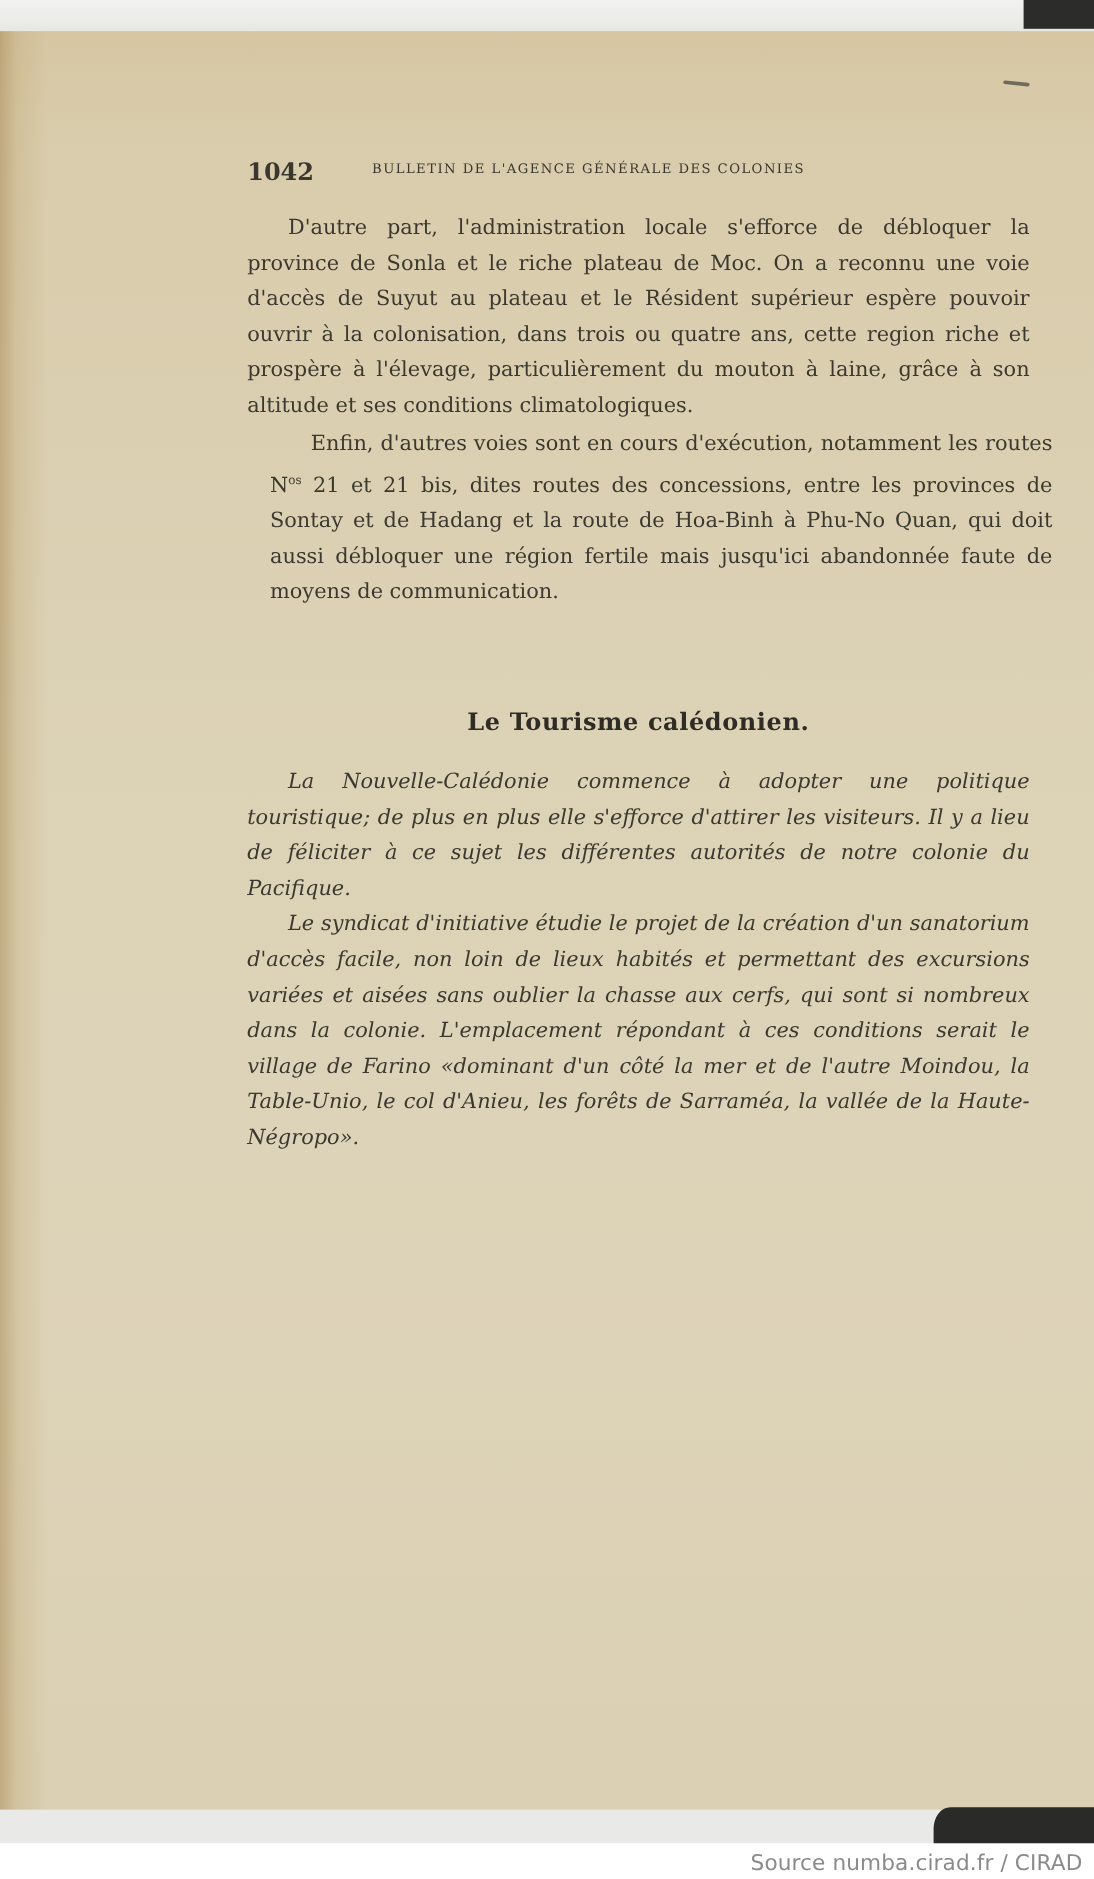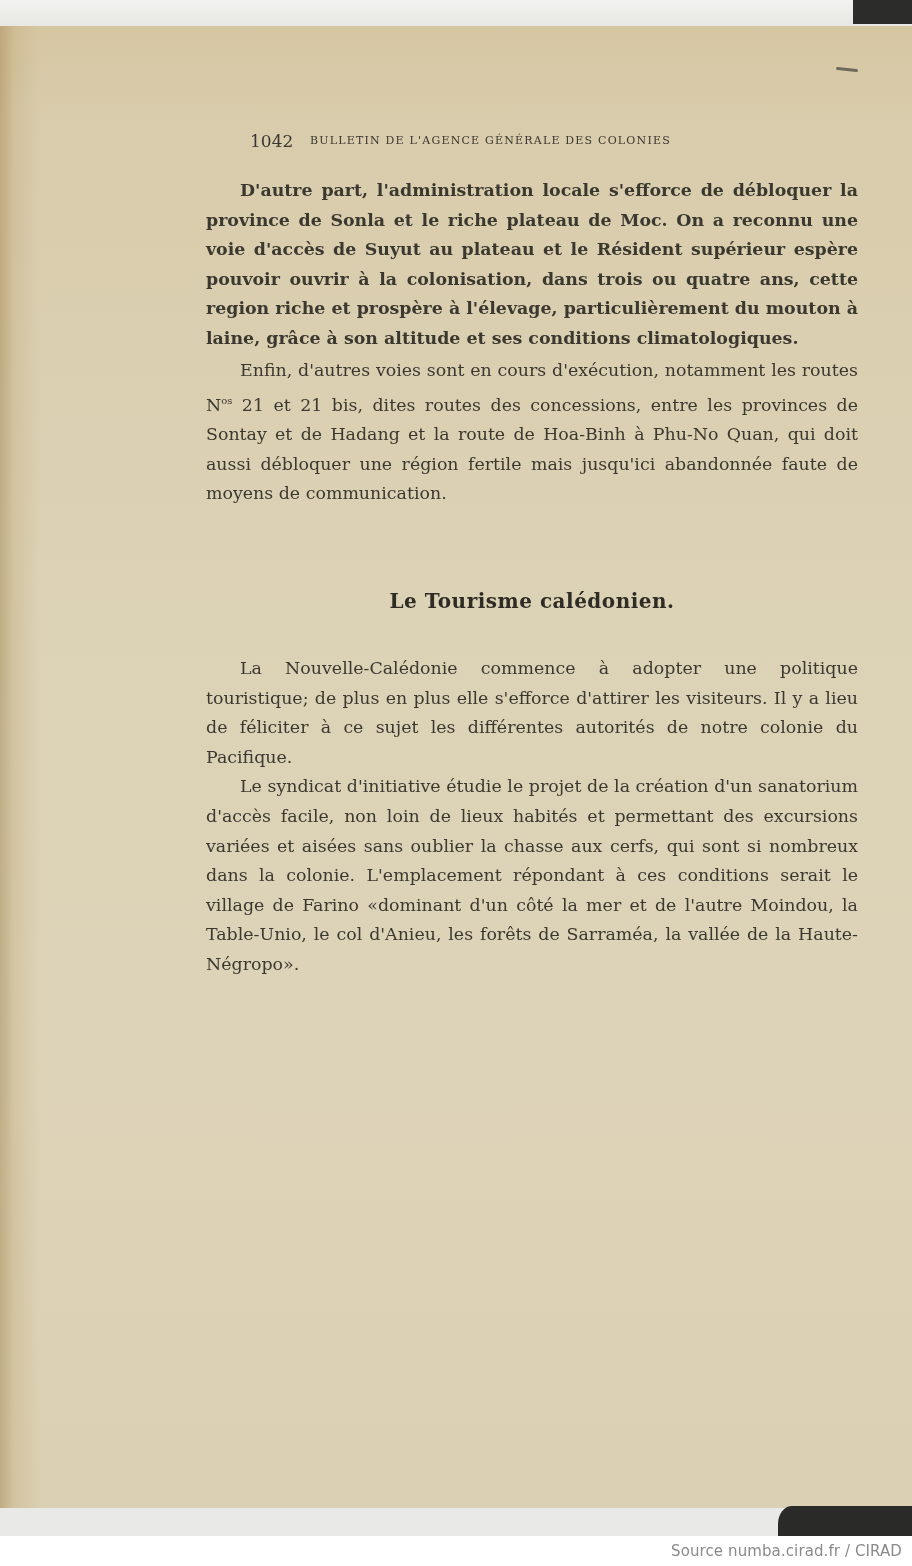--- a/index.html
+++ b/index.html
@@ -24,47 +24,47 @@
   .bottom-strip {
     position:absolute; left:0; top:1508px; width:912px; height:28px;
     background:#e9e9e7;
   }
   .bottom-binding {
     position:absolute; left:778px; top:1506px; width:134px; height:30px;
     background:#2a2a28; border-top-left-radius:14px 18px;
   }
   .footer {
     position:absolute; right:10px; top:1542px;
-    font-family:"DejaVu Sans", sans-serif; font-size:15px; color:#8a8a8a;
+    font-family:"DejaVu Sans", sans-serif; font-size:18px; color:#8a8a8a;
     letter-spacing:0.1px;
   }
   .mark {
     position:absolute; left:836px; top:68px; width:22px; height:3px;
     background:#6f6a5e; transform:rotate(6deg); border-radius:2px;
   }
   .running-head {
     position:absolute; left:206px; top:131px; width:560px;
     font-family:"DejaVu Serif", serif; color:#3a372f;
   }
-  .page-number { position:absolute; left:0; top:0; font-size:17px; font-weight:normal;margin-left:44px; }
+  .page-number { position:absolute; left:0; top:0; font-size:20px; font-weight:bold; }
   .running-title { position:absolute; left:104px; top:3px; font-size:11px; letter-spacing:1.2px; }
   .text {
     position:absolute; left:206px; width:652px;
     font-family:"DejaVu Serif", serif; font-size:17.4px; color:#3b382f;
     line-height:29.6px; text-align:justify;
   }
   .text p { margin:0; text-indent:34px; }
-  .block1 { top:176px;font-weight:bold; }
-  .block2 { top:356px; }
+  .block1 { top:176px; }
+  .block2 { top:356px;margin-left:19px; }
   .section-title {
     position:absolute; left:206px; top:589px; width:652px; text-align:center;
     font-family:"DejaVu Serif", serif; font-weight:bold; font-size:20px;
     color:#2f2c25; letter-spacing:0.5px;
   }
-  .block3 { top:654px; }
+  .block3 { top:638px;font-style:italic; }
   .smallcaps { font-variant:small-caps; }
 </style>
 </head>
 <body>
 
 <div class="top-strip"></div>
 <div class="top-binding"></div>
 
 <div class="page"></div>
 <div class="mark"></div>

